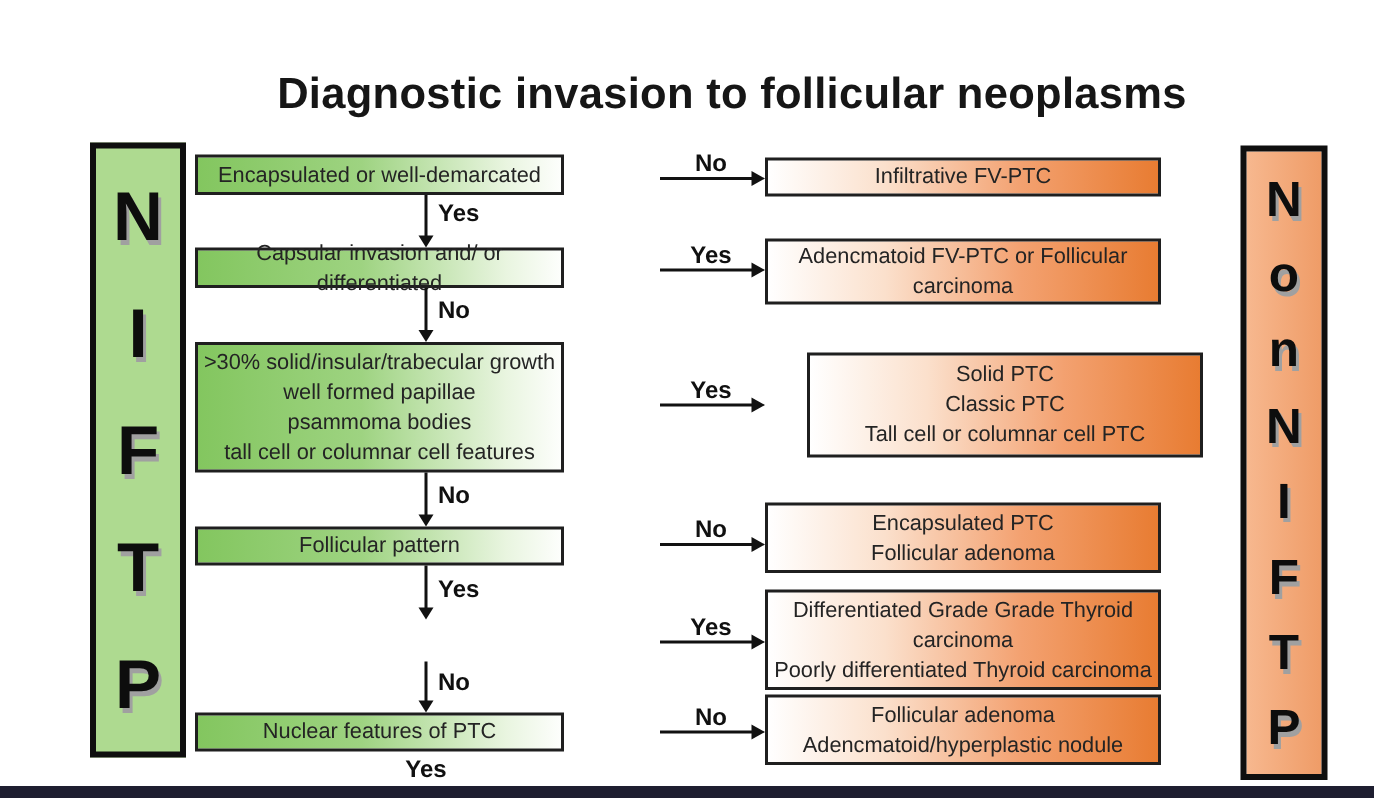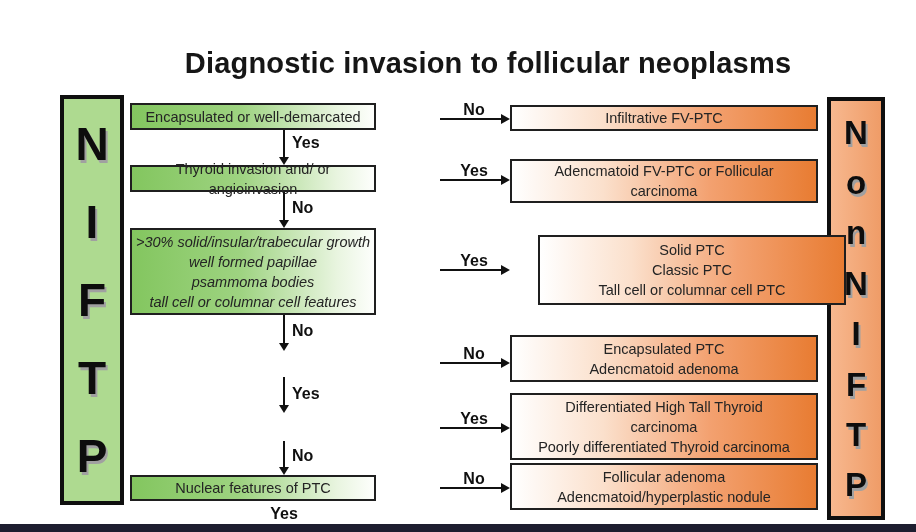--- a/index.html
+++ b/index.html
@@ -27,21 +27,21 @@
   .bar-left  .ltr { font-size:46px; }
   .bar-right .ltr { font-size:33px; }
   .node {
     position:absolute; box-sizing:border-box; border:2px solid #1f1f1f;
     display:flex; align-items:center; justify-content:center;
     text-align:center; white-space:pre-line;
     font-size:14.5px; line-height:20px; color:#242424;
   }
   .gbox { left:130px; width:246px;
     background:linear-gradient(90deg, var(--green-strong,#83c65f) 0%, #9ed381 45%, #e9f5e0 85%, #fdfefc 100%); }
-  .obox { left:510px; width:308px;
+  .obox { left:510px; width:264px;
     background:linear-gradient(90deg, #ffffff 0%, #fbe0cc 30%, #f3a170 65%, var(--orange-strong,#e87c32) 100%); }
   .varrow { position:absolute; left:283px; width:2px; background:#111; }
   .varrow::after {
     content:""; position:absolute; bottom:-7px; left:-4px;
     border:5px solid transparent; border-bottom:none; border-top:8px solid #111;
   }
   .harrow { position:absolute; left:440px; width:62px; height:2px; background:#111; }
   .harrow::after {
     content:""; position:absolute; right:-8px; top:-4px;
     border:5px solid transparent; border-right:none; border-left:9px solid #111;
@@ -76,36 +76,37 @@
     <span class="ltr">o</span>
     <span class="ltr">n</span>
     <span class="ltr">N</span>
     <span class="ltr">I</span>
     <span class="ltr">F</span>
     <span class="ltr">T</span>
     <span class="ltr">P</span>
   </div>
 
   <div class="node gbox" style="top:103px;height:27px;">Encapsulated or well-demarcated</div>
-  <div class="node gbox" style="top:165px;height:27px;">Thyroid invasion and/ or angioinvasion</div>
-  <div class="node gbox" style="top:228px;height:87px;font-style:italic;">&gt;30% solid/insular/trabecular growth
+  <div class="node gbox" style="top:165px;height:27px;">Capsular invasion and/ or differentiated</div>
+  <div class="node gbox" style="top:228px;height:87px;">&gt;30% solid/insular/trabecular growth
 well formed papillae
 psammoma bodies
 tall cell or columnar cell features</div>
+  <div class="node gbox" style="top:351px;height:26px;">Follicular pattern</div>
   <div class="node gbox" style="top:475px;height:26px;">Nuclear features of PTC</div>
 
   <div class="node obox" style="top:105px;height:26px;">Infiltrative FV-PTC</div>
   <div class="node obox" style="top:159px;height:44px;">Adencmatoid FV-PTC or Follicular
 carcinoma</div>
   <div class="node obox" style="top:235px;height:70px;margin-left:28px;">Solid PTC
 Classic PTC
 Tall cell or columnar cell PTC</div>
   <div class="node obox" style="top:335px;height:47px;">Encapsulated PTC
-Adencmatoid adenoma</div>
-  <div class="node obox" style="top:393px;height:67px;">Differentiated High Tall Thyroid
+Follicular adenoma</div>
+  <div class="node obox" style="top:393px;height:67px;">Differentiated Grade Grade Thyroid
 carcinoma
 Poorly differentiated Thyroid carcinoma</div>
   <div class="node obox" style="top:463px;height:47px;">Follicular adenoma
 Adencmatoid/hyperplastic nodule</div>
 
   <div class="varrow" style="top:130px;height:28px;"></div>
   <div class="alabel" style="left:292px;top:135px;">Yes</div>
 
   <div class="varrow" style="top:192px;height:29px;"></div>
   <div class="alabel" style="left:292px;top:200px;">No</div>

